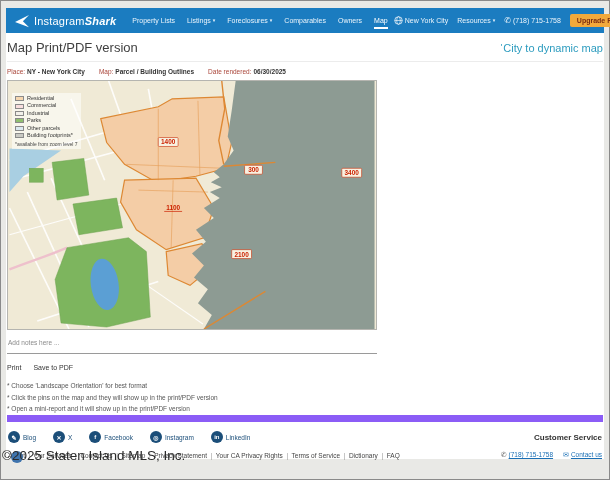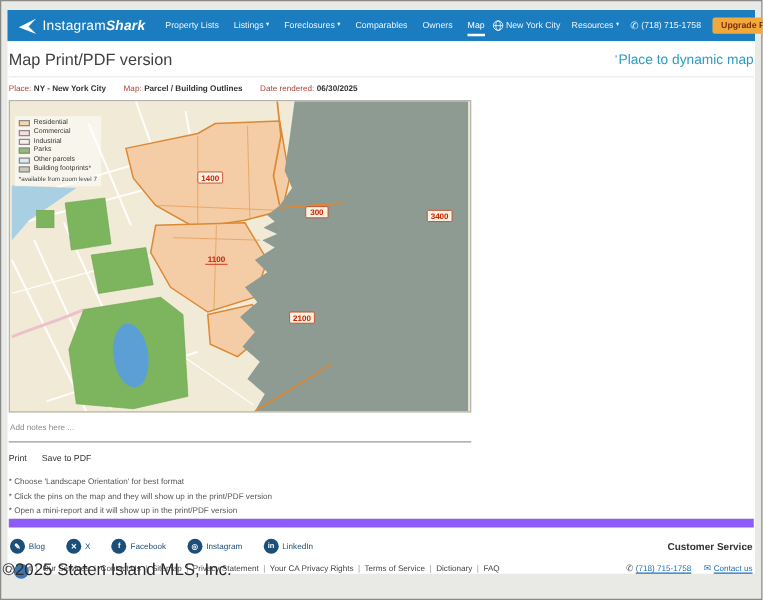--- a/index.html
+++ b/index.html
@@ -140,21 +140,21 @@
         </span>
       <button class="upgrade-btn">Upgrade Plan</button>
 
     </div>
   </div>
 
   <div class="card">
 
     <div class="header-row">
       <h1 class="page-title">Map Print/PDF version</h1>
-      <span class="back-link"><span class="back-tick">'</span><span>Place to dynamic map</span></span>
+      <span class="back-link"><span class="back-tick">'</span><span>City to dynamic map</span></span>
     </div>
 
     <div class="meta-row">
       <span><span class="meta-label">Place:</span><span class="meta-value">NY - New York City</span></span>
       <span><span class="meta-label">Map:</span><span class="meta-value">Parcel / Building Outlines</span></span>
       <span><span class="meta-label">Date rendered:</span><span class="meta-value">06/30/2025</span></span>
     </div>
 
     <div class="map-wrap">
       <svg width="368" height="248" viewBox="0 0 368 250">

